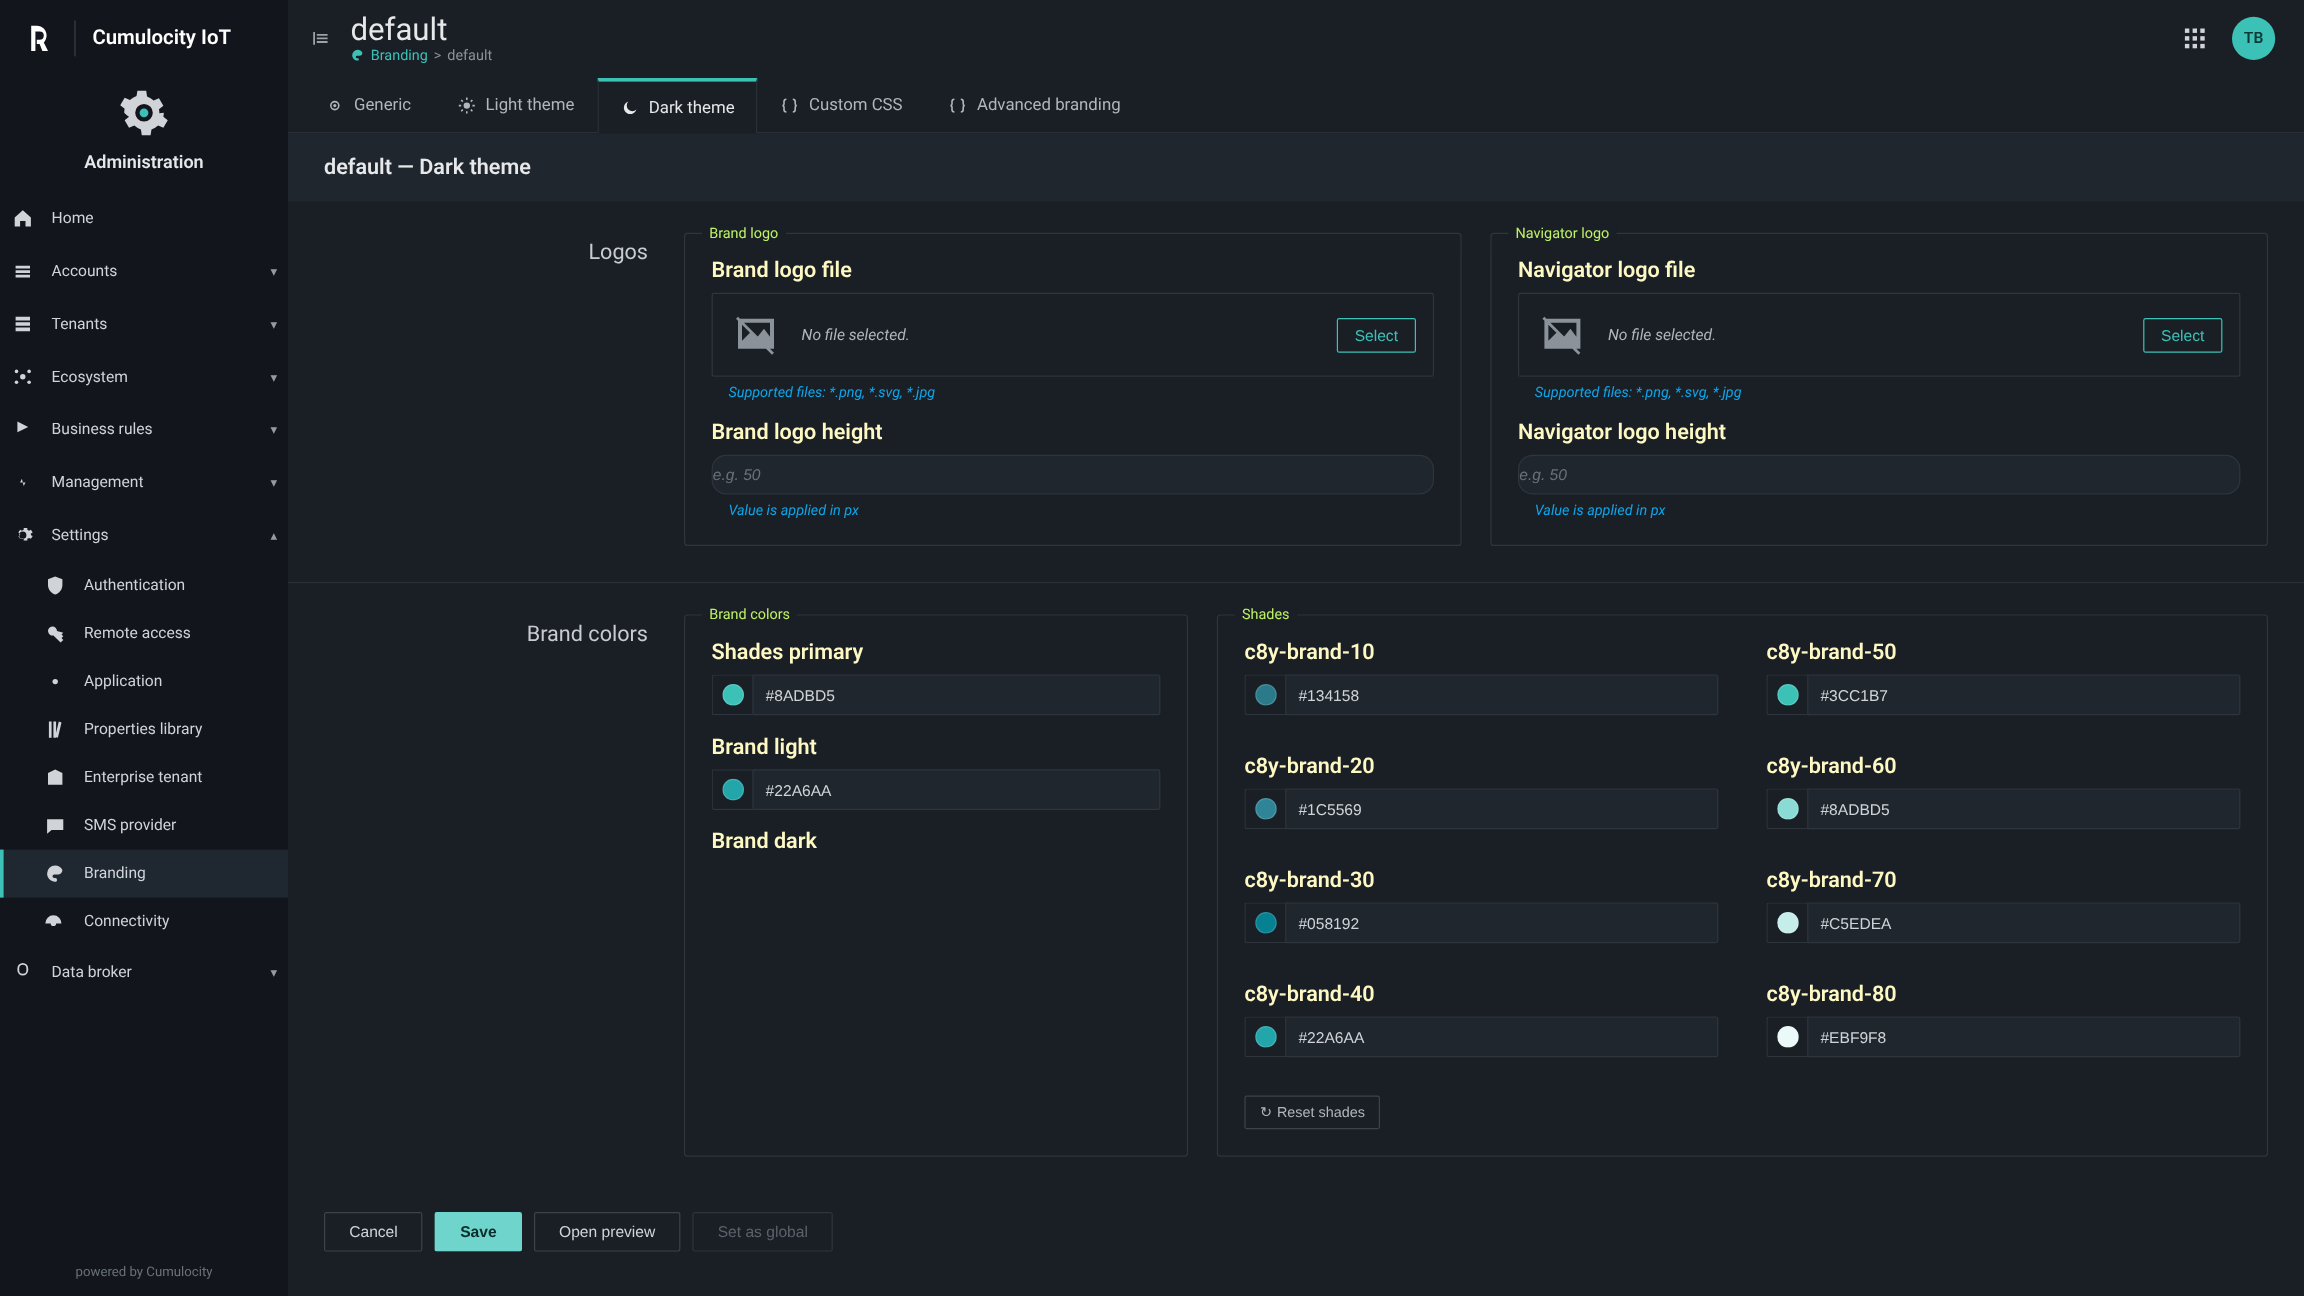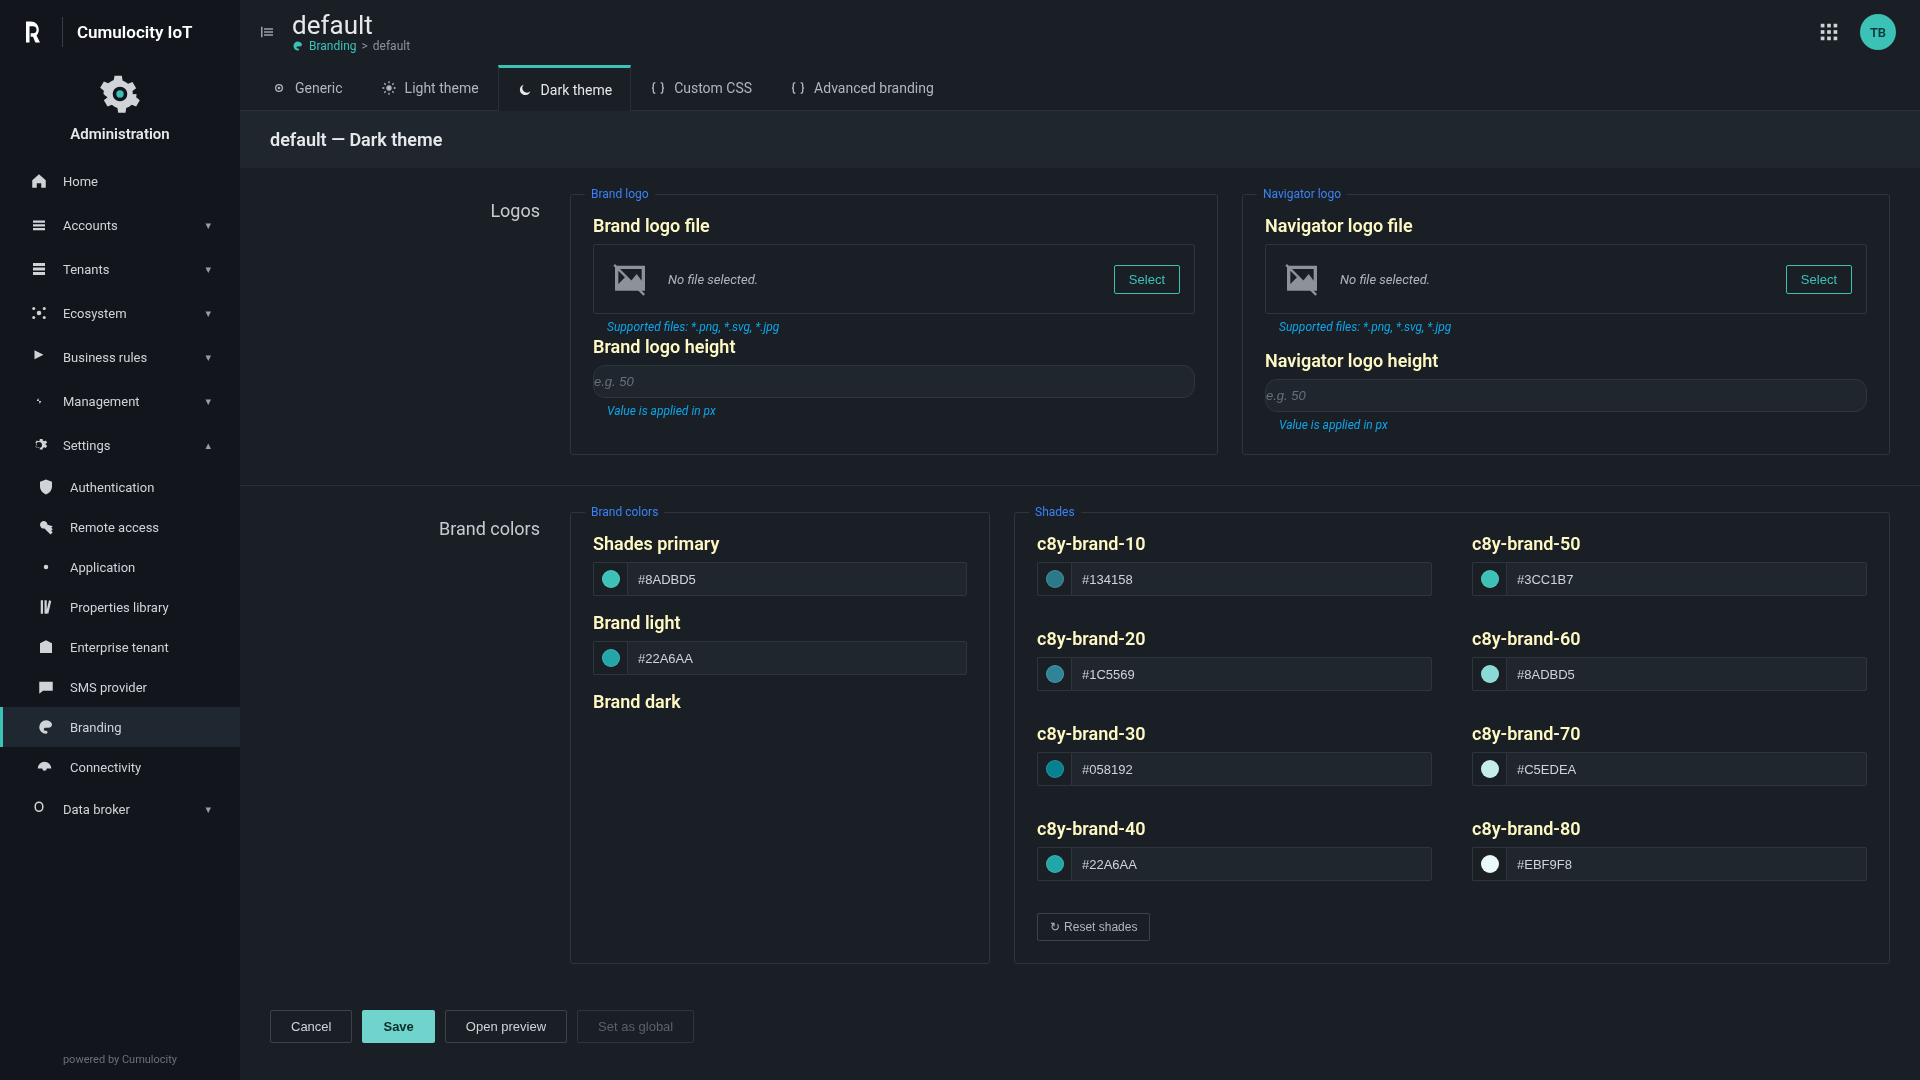--- a/index.html
+++ b/index.html
@@ -42,21 +42,21 @@
   align-items: center;
   padding: 8px 2px 16px;
 }
 .app-block svg { width: 44px; height: 44px; }
 .app-block-title { font-size: 15px; font-weight: 600; color: #e6e8ea; margin-top: 6px; }
 
 .nav { flex: 1; overflow-y: auto; }
 .nav-item, .nav-sub-item {
   display: flex; align-items: center;
   height: 44px;
-  padding: 0 29px;
+  padding: 0 9px;
   gap: 14px;
   cursor: pointer;
   color: #d0d4d9;
 }
 .nav-item .icon, .nav-sub-item .icon { width: 20px; height: 20px; display: flex; align-items: center; justify-content: center; flex-shrink: 0; }
 .nav-item .chev { margin-left: auto; font-size: 11px; opacity: .7; }
 .nav-sub-item { height: 40px; padding-left: 36px; font-size: 13px; }
 .nav-sub-item.active { background: #1f2730; border-left: 3px solid #3cc1b7; padding-left: 33px; }
 .sidebar-footer { font-size: 11px; color: #6a717a; text-align: center; padding: 10px 0 14px; }
 
@@ -125,21 +125,21 @@
   padding: 20px 22px 22px;
   position: relative;
   flex: 1;
 }
 .fieldset-legend {
   position: absolute;
   top: -8px; left: 14px;
   background: #1a1f26;
   padding: 0 6px;
   font-size: 12px;
-  color: #3b82f6;
+  color: #bef264;
 }
 .field-label { font-size: 18px; font-weight: 600; color: #fef9c3; margin-bottom: 8px; }
 .file-drop {
   border: 1px solid #2f353d;
   border-radius: 2px;
   padding: 14px 14px;
   display: flex;
   align-items: center;
   gap: 16px;
 }
@@ -495,21 +495,21 @@
             <div class="fieldset-legend">Brand logo</div>
             <div class="field-label">Brand logo file</div>
             <div class="file-drop">
               <span class="img-ph"><svg viewBox="0 0 24 24" width="44" height="40">
                     <path fill="currentColor" d="M3 4h18v15H3zm2 2v9l4-4 3 3 4-5 3 4V6zM3 3l18 18-1 1L2 4z"></path>
                   </svg></span>
               <span class="nf">No file selected.</span>
               <button class="btn-outline">Select</button>
             </div>
             <div class="hint">Supported files: *.png, *.svg, *.jpg</div>
-            <div class="field-label" style="margin-top:2px">Brand logo height</div>
+            <div class="field-label" style="margin-top:16px">Brand logo height</div>
             <input type="number" class="num-input" placeholder="e.g. 50" style="">
             <div class="hint">Value is applied in px</div>
           </div>
 
           <div class="fieldset">
             <div class="fieldset-legend">Navigator logo</div>
             <div class="field-label">Navigator logo file</div>
             <div class="file-drop">
               <span class="img-ph"><svg viewBox="0 0 24 24" width="44" height="40">
                     <path fill="currentColor" d="M3 4h18v15H3zm2 2v9l4-4 3 3 4-5 3 4V6zM3 3l18 18-1 1L2 4z"></path>

